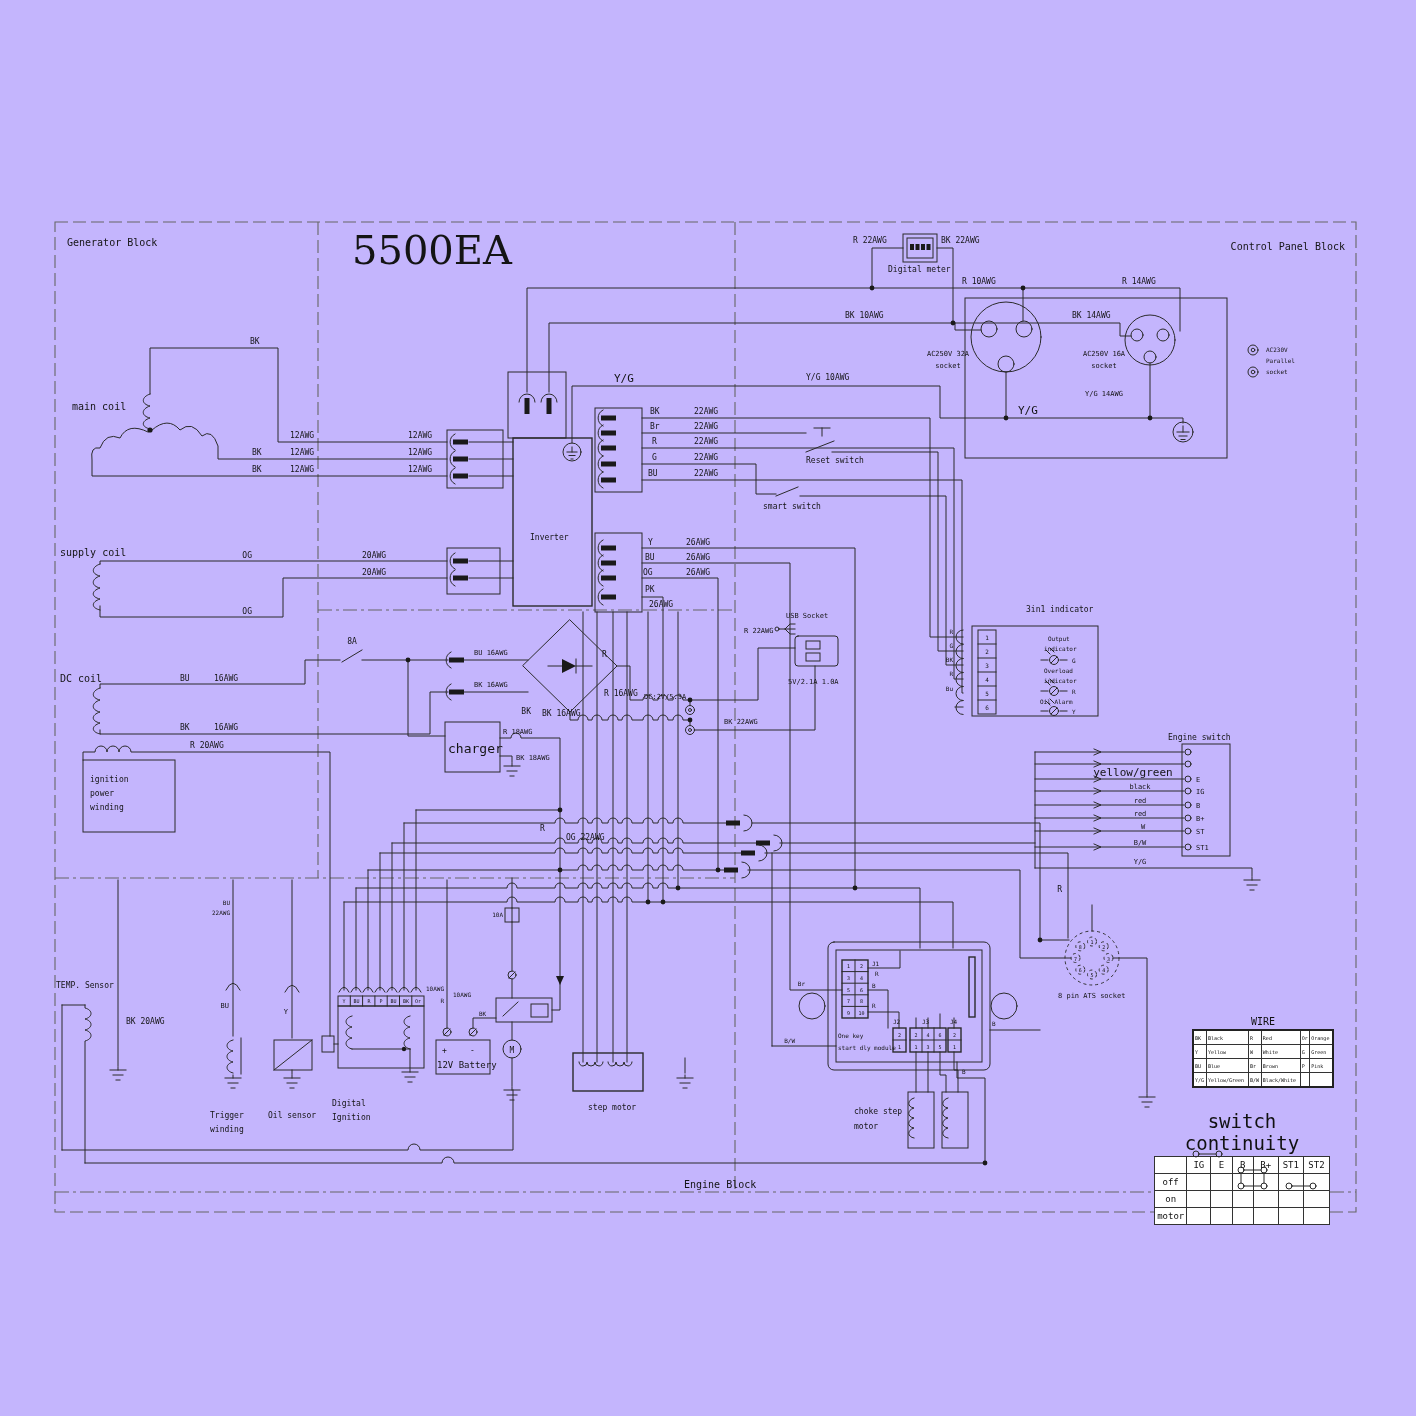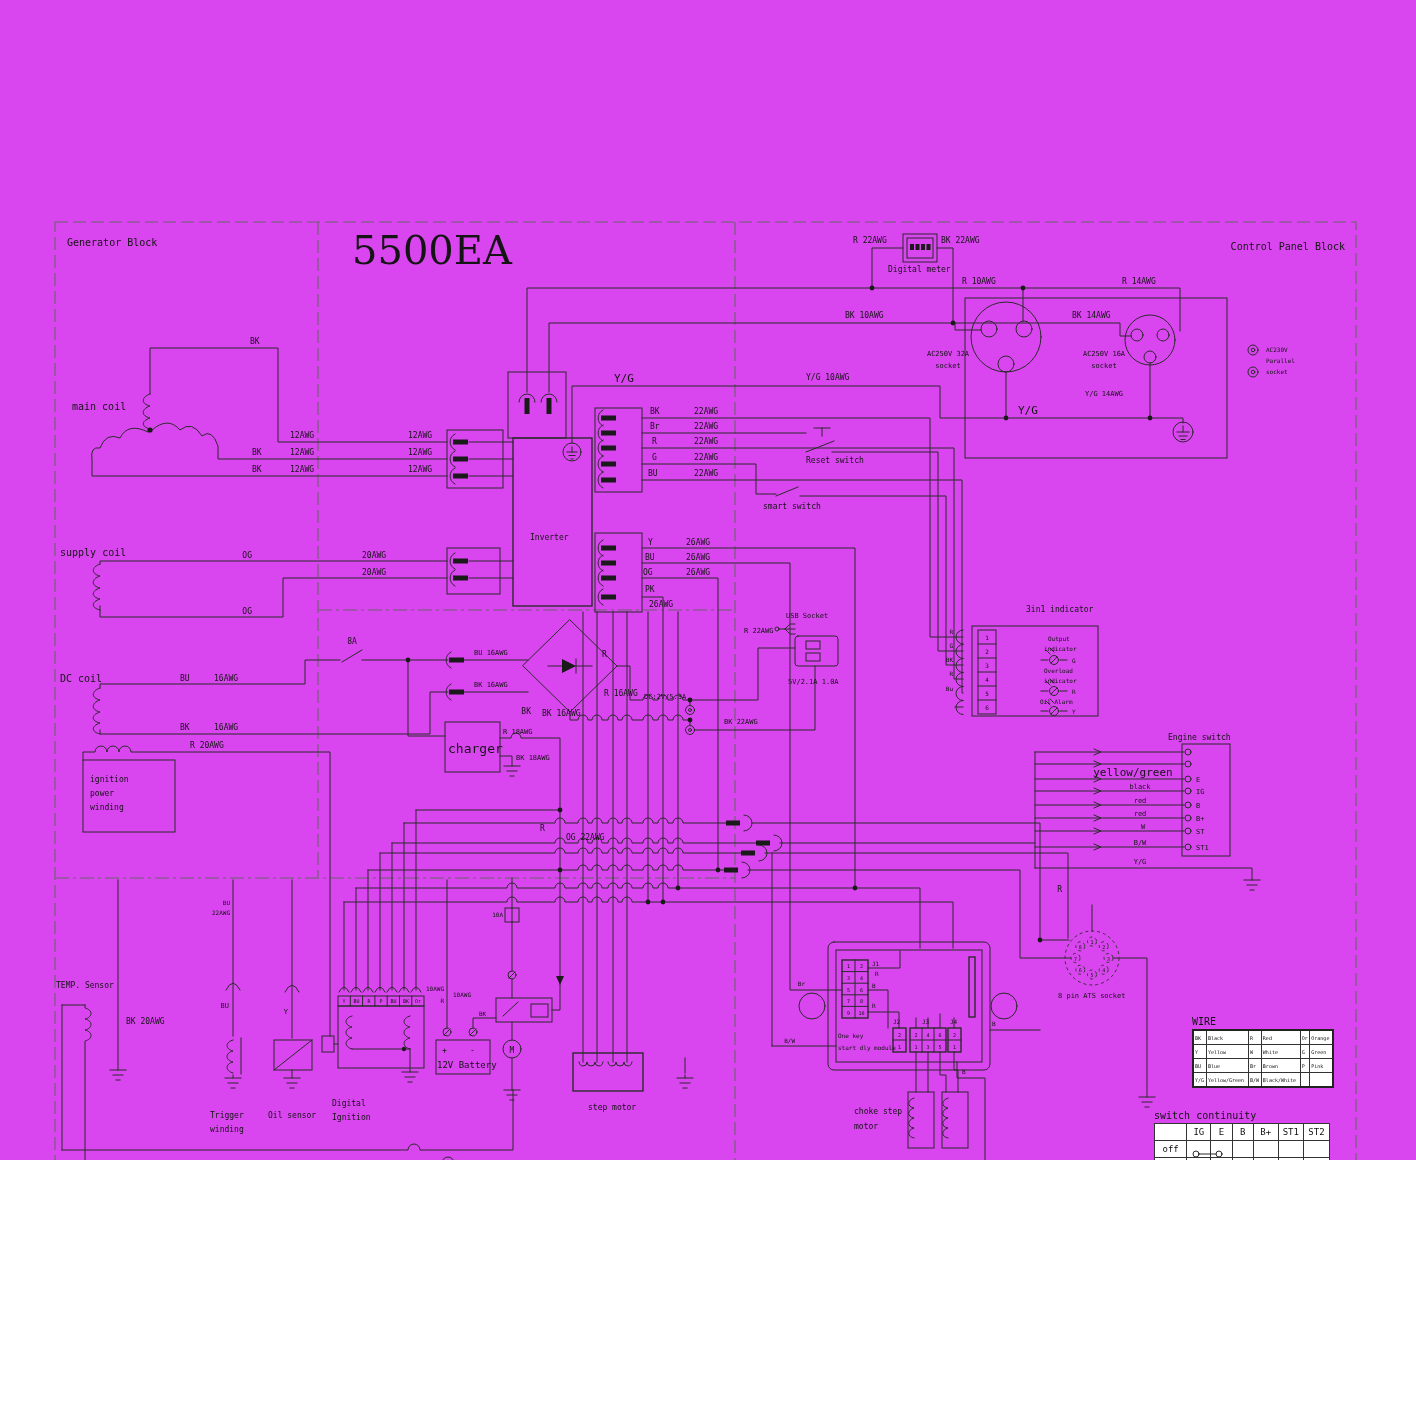--- a/index.html
+++ b/index.html
@@ -1,37 +1,37 @@
 <!DOCTYPE html>
 <html><head>
 <meta charset="utf-8">
 <style>
   html,body{margin:0;padding:0;background:#fff}
-  #stage{position:relative;width:1416px;height:1160px;background:#d946ef;overflow:hidden;
+  #stage{position:relative;width:1416px;height:1416px;background:#c4b5fd;overflow:hidden;
          font-family:"DejaVu Sans Mono",monospace}
   svg{position:absolute;left:0;top:0}
   .w{stroke:#2b2b2b;stroke-width:1;fill:none;stroke-linecap:square}
   .w2{stroke:#2b2b2b;stroke-width:1.4;fill:none}
   .f{fill:#1a1a1a;stroke:none}
   .dash{stroke:#666;stroke-width:1.1;fill:none;stroke-dasharray:13 5}
   .dashdot{stroke:#666;stroke-width:1.1;fill:none;stroke-dasharray:14 4 3 4}
   .dashc{stroke:#333;stroke-width:1;fill:none;stroke-dasharray:3 3}
   text{font-family:"DejaVu Sans Mono",monospace;fill:#141414}
   .lbl{font-size:10px}.lg{font-size:11px}.sm{font-size:8px}.xs{font-size:7px}
   .x6{font-size:6px}.x5{font-size:5px}
   .ttl{font-size:40px;font-family:"DejaVu Serif",serif}
   .mid{text-anchor:middle}.end{text-anchor:end}
   .htbl{position:absolute;color:#111}
-  .htbl .t-title{font-size:10px;margin-bottom:2px}
+  .htbl .t-title{text-align:center;font-size:10px;margin-bottom:2px}
   .htbl table{border-collapse:collapse;background:#fff;width:100%}
   .htbl td{border:1px solid #333;padding:0 1px;height:13px;font-size:5px;white-space:nowrap}
   #wiretbl{left:1192px;top:1016px;width:142px;border:0}
   #wiretbl table{border:2px solid #222}
   #conttbl{left:1154px;top:1110px;width:176px}
-  #conttbl .t-title{font-size:10px}
+  #conttbl .t-title{font-size:19px}
   #conttbl td{height:16px;font-size:9px;text-align:center}
   #conttbl table{border:1.5px solid #222}
   .ovl{position:absolute;left:0;top:19px;pointer-events:none}
 </style>
 </head>
 <body>
 
 <div id="stage">
 <svg width="1416" height="1416" viewBox="0 0 1416 1416">
 <defs>

